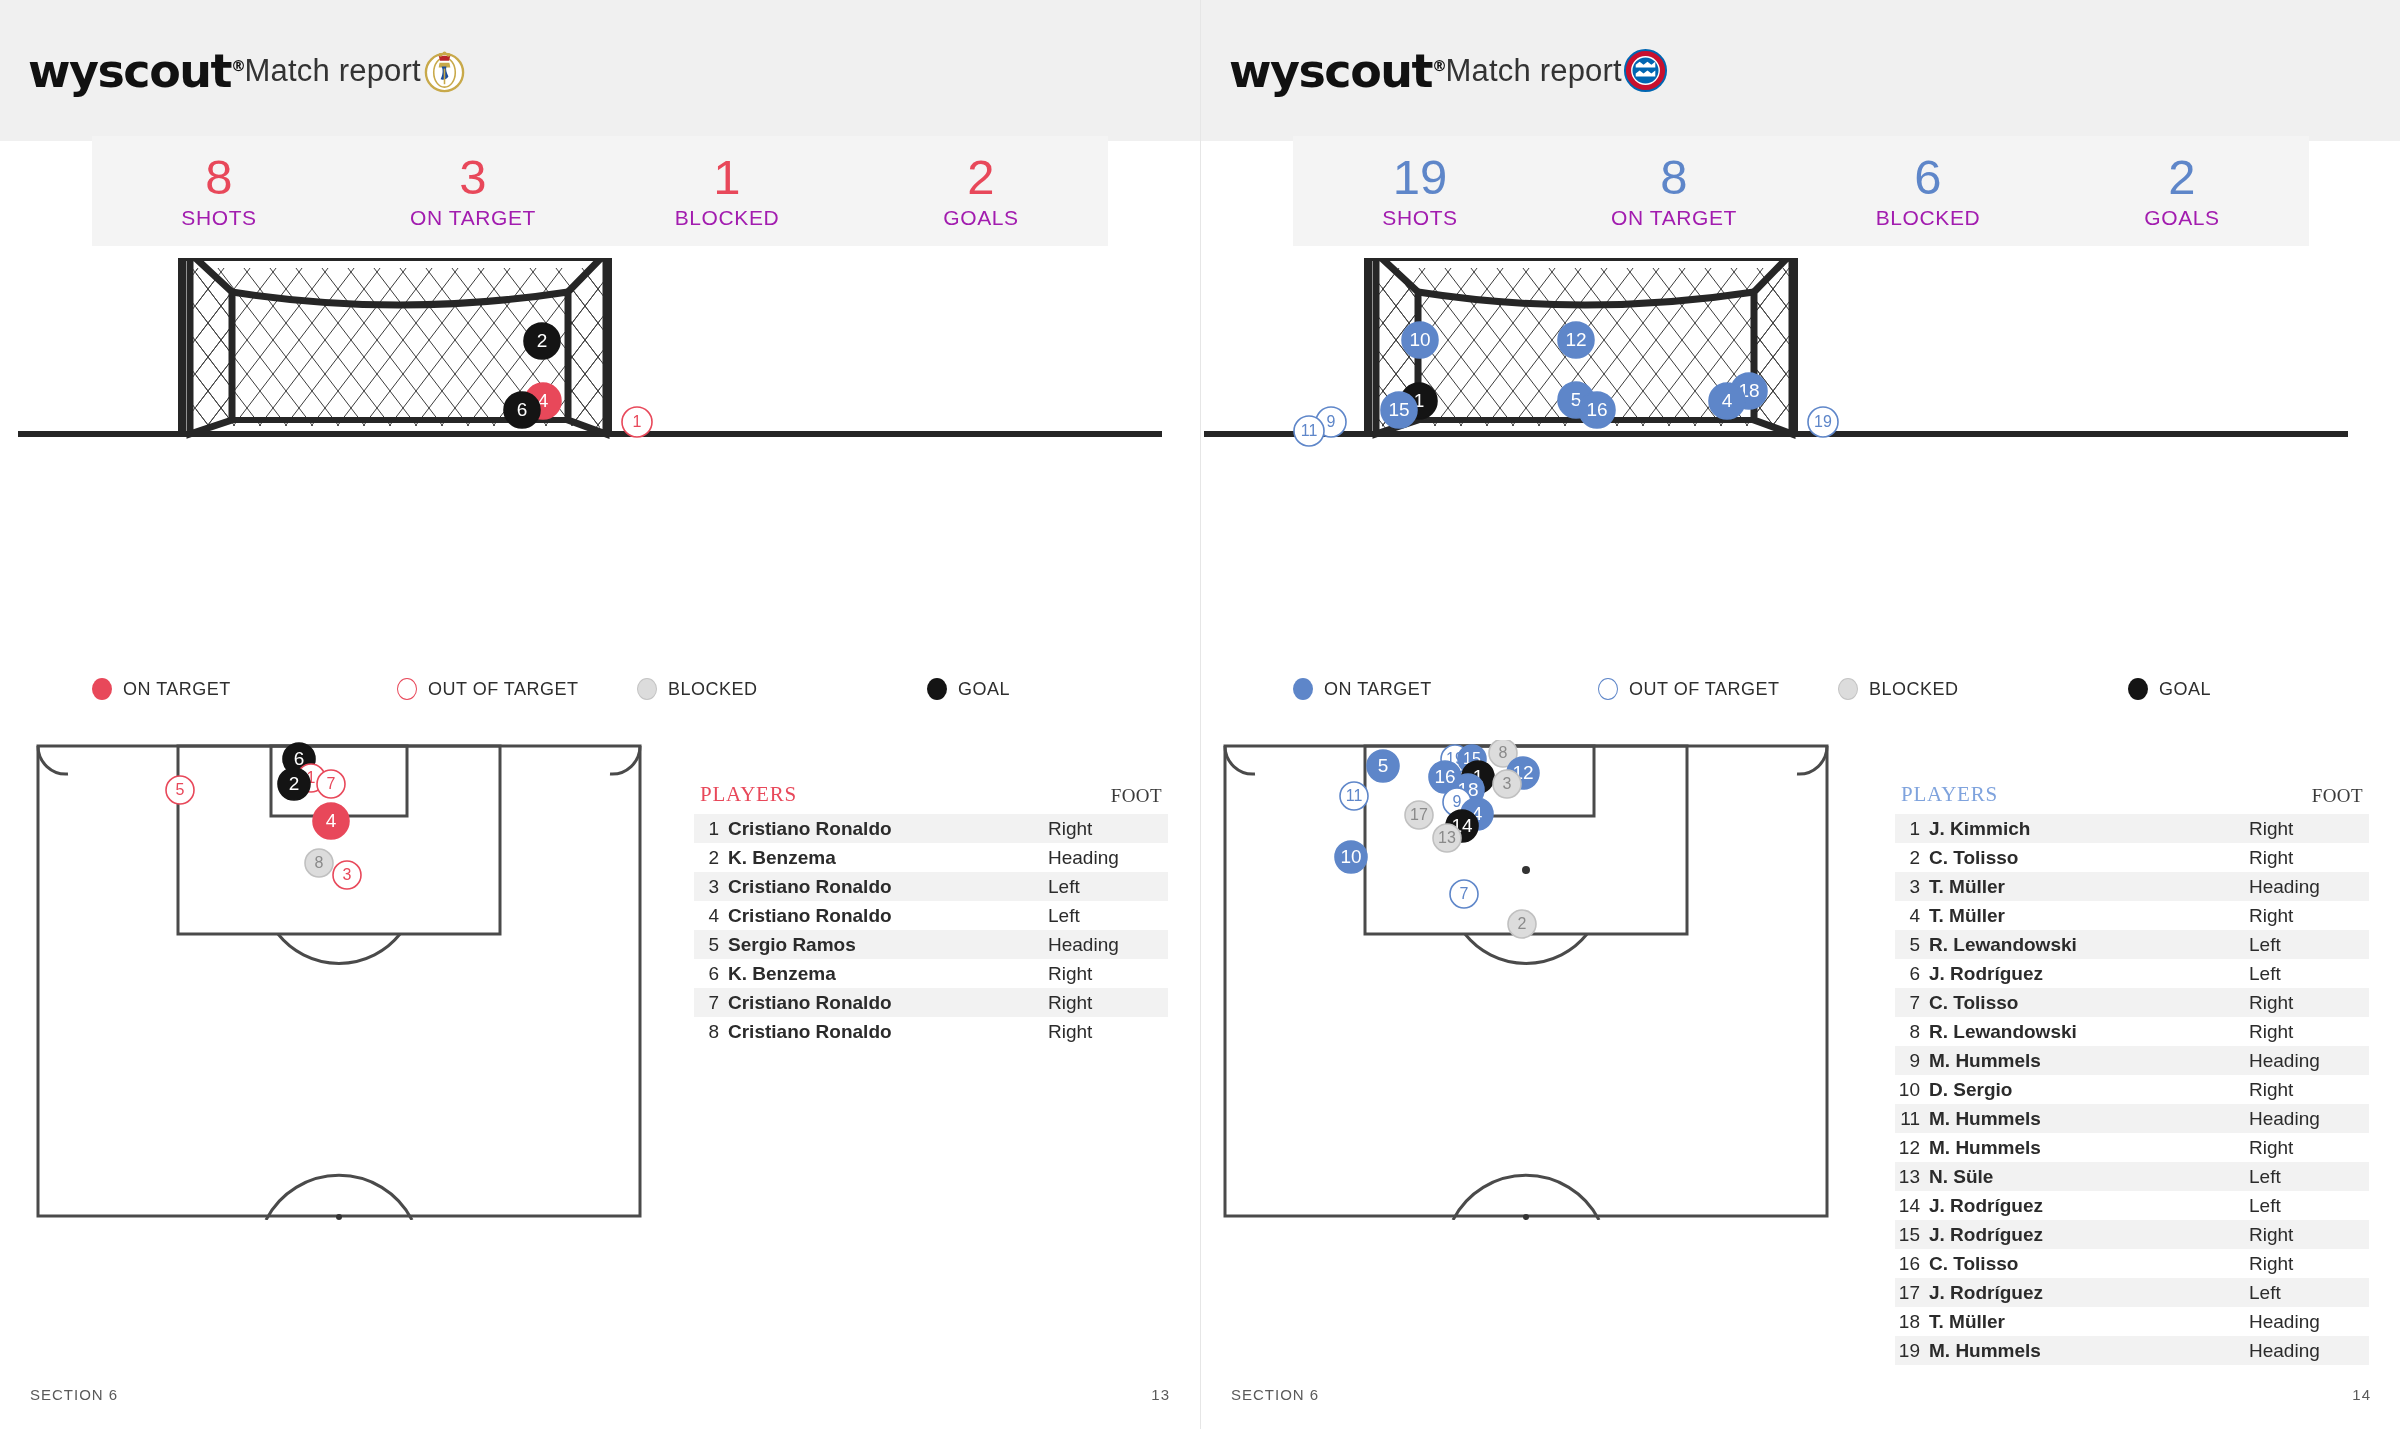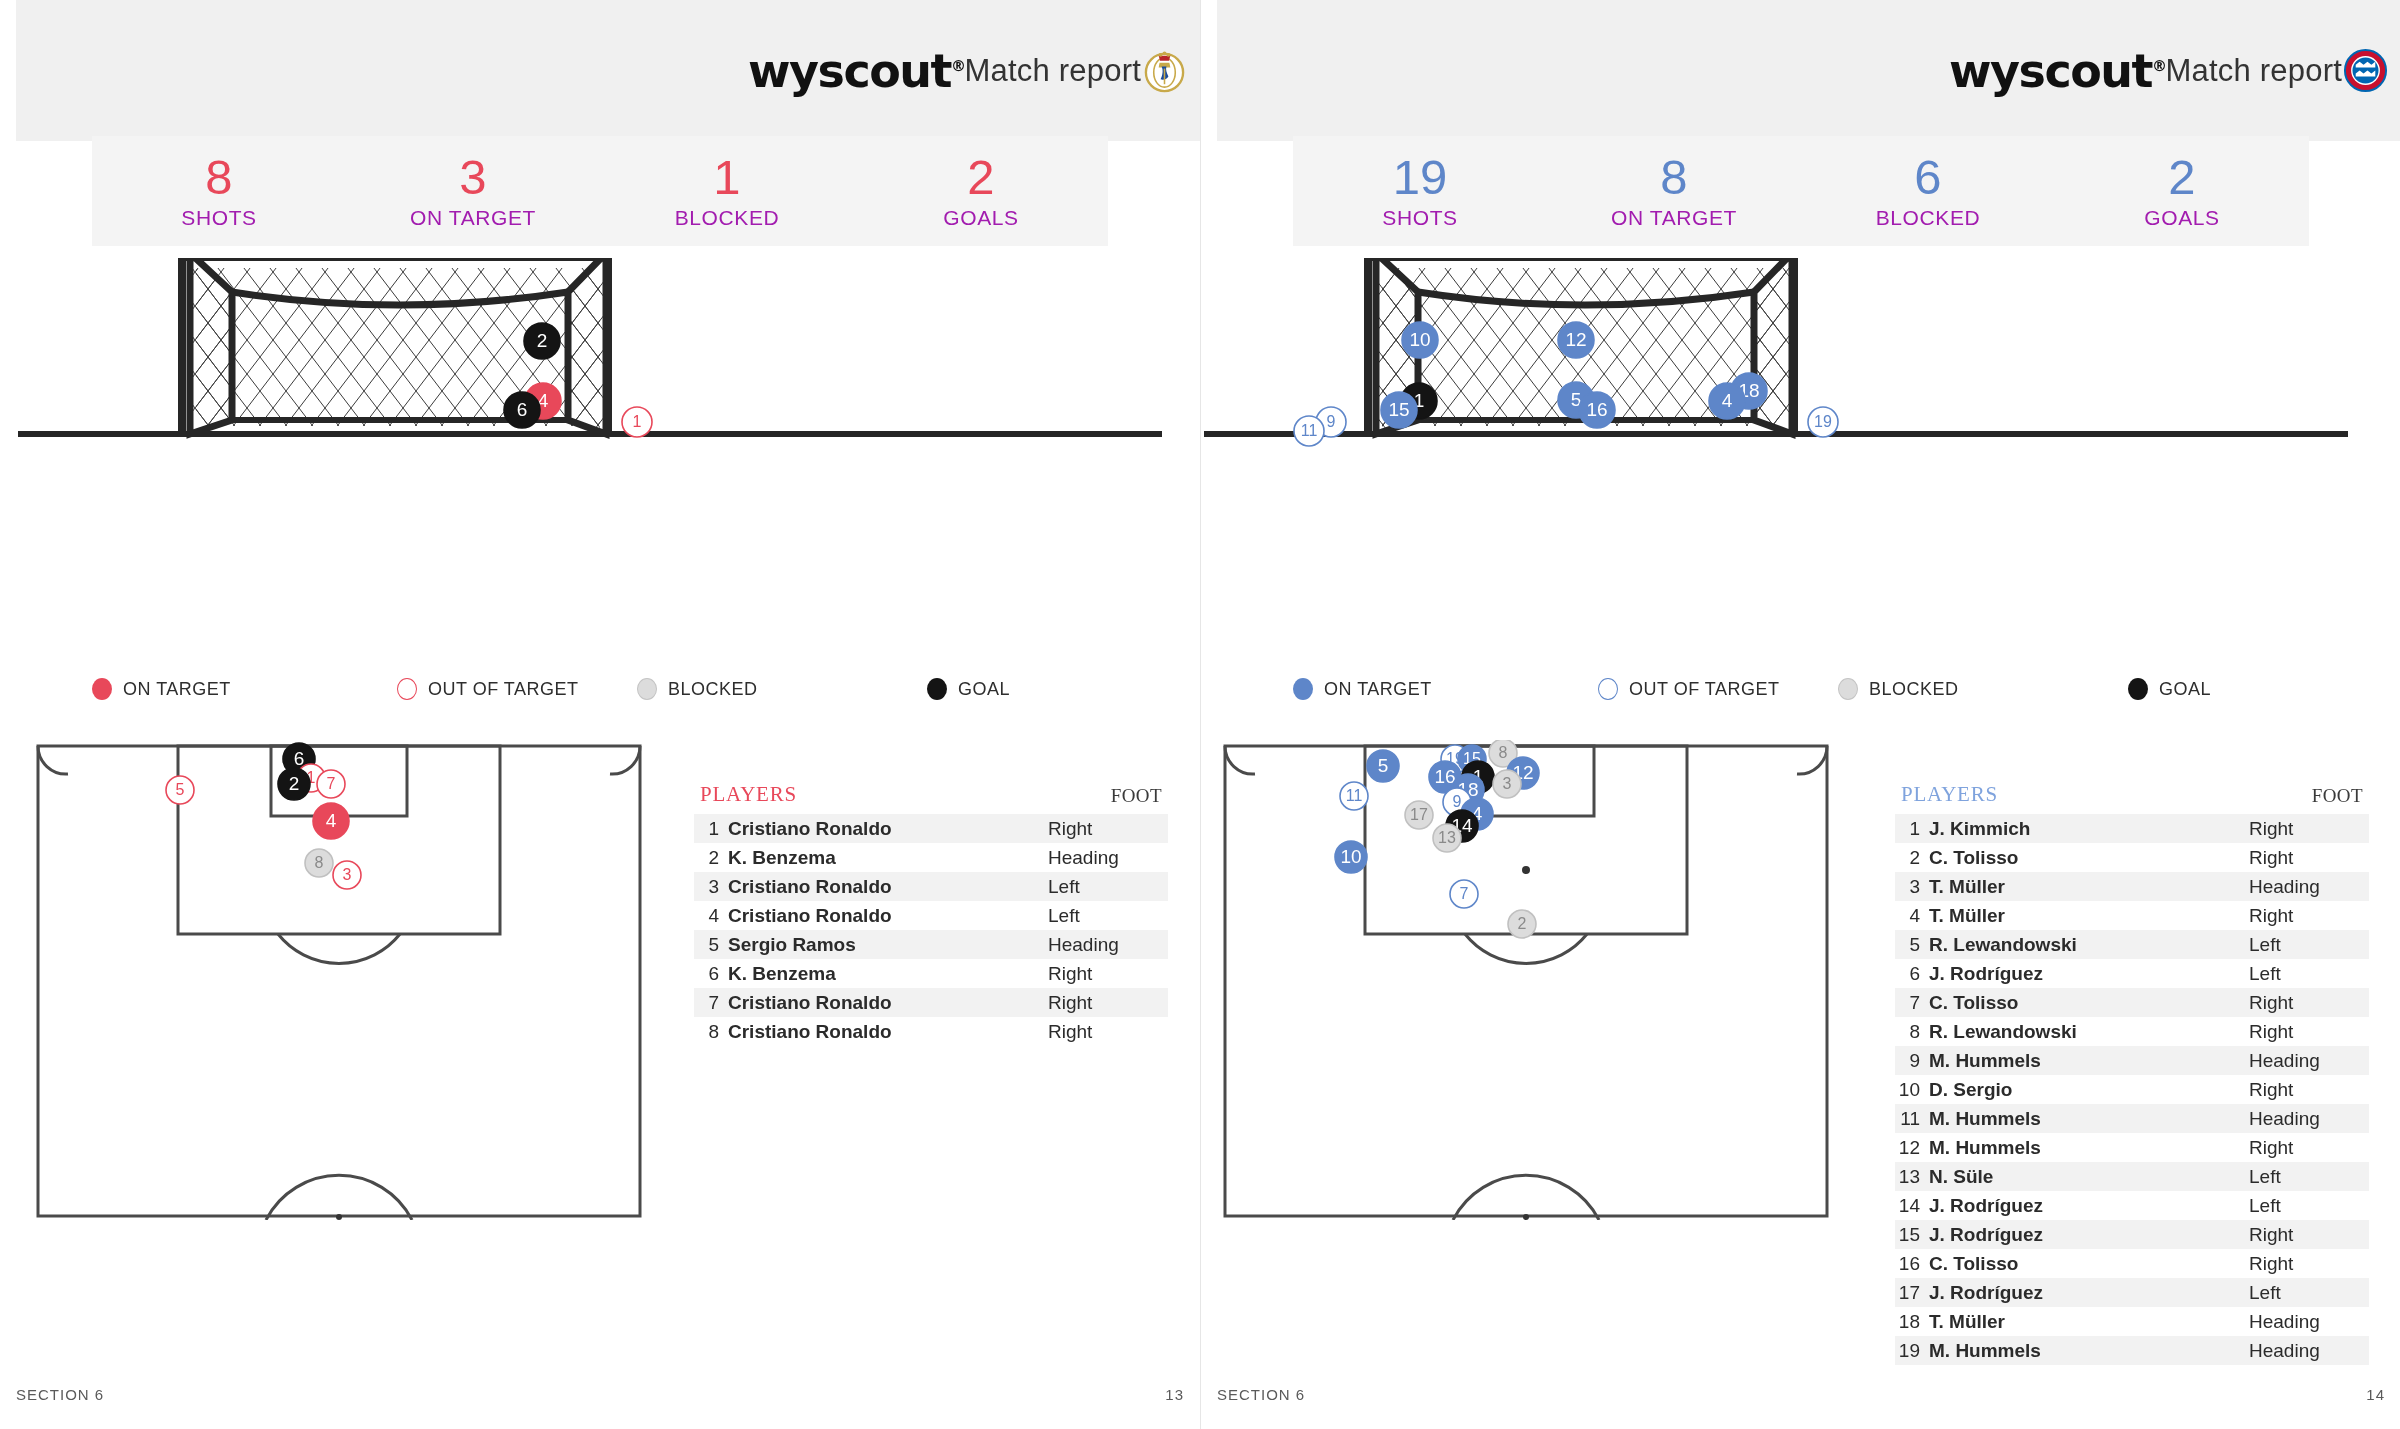--- a/index.html
+++ b/index.html
@@ -10,23 +10,22 @@
     overflow: hidden;
   }
   .page { position: relative; width: 2400px; height: 1429px; display: flex; }
   .panel { position: relative; width: 1200px; height: 1429px; background: #fff; }
   .panel.right { border-left: 1px solid #e6e6e6; }
 
   
   .hdr {
     position: absolute; top: 0; left: 0; width: 1200px; height: 141px;
     background: #f0f0f0;
-    display: flex; align-items: center; justify-content: flex-end;
+    display: flex; align-items: center; justify-content: flex-start;
     padding: 0 28px;
-    margin-left: 16px;
   }
   .logo {
     font-family: "DejaVu Sans", sans-serif;
     font-weight: 800; font-size: 46px; letter-spacing: -1.5px;
     color: #111; position: relative; line-height: 1;
   }
   .logo .reg { font-size: 15px; vertical-align: super; font-weight: 600; }
   .hdr-right { display: flex; align-items: center; }
   .mr-label { font-size: 31px; color: #333; font-weight: 300;
               font-family: "Liberation Sans", sans-serif; letter-spacing: .2px; }
@@ -91,21 +90,21 @@
     font-size: 19px; color: #2b2b2b;
   }
   .row.odd { background: #f2f2f2; }
   .row .c-num { width: 34px; text-align: right; padding-right: 9px; color: #2b2b2b; }
   .row .c-name { flex: 1; font-weight: bold; }
   .row .c-foot { width: 120px; }
 
   
   .ftr {
     position: absolute; bottom: 26px; left: 0; width: 1200px;
-    display: flex; justify-content: space-between; padding: 0 16px;
+    display: flex; justify-content: space-between; padding: 0 30px;
     font-size: 15px; color: #5a5a5a; letter-spacing: 1px; margin-top: 6px;
   }
 
   text { font-family: "Liberation Sans", sans-serif; }
 </style>
 </head>
 <body>
 
 <div class="page">
 

